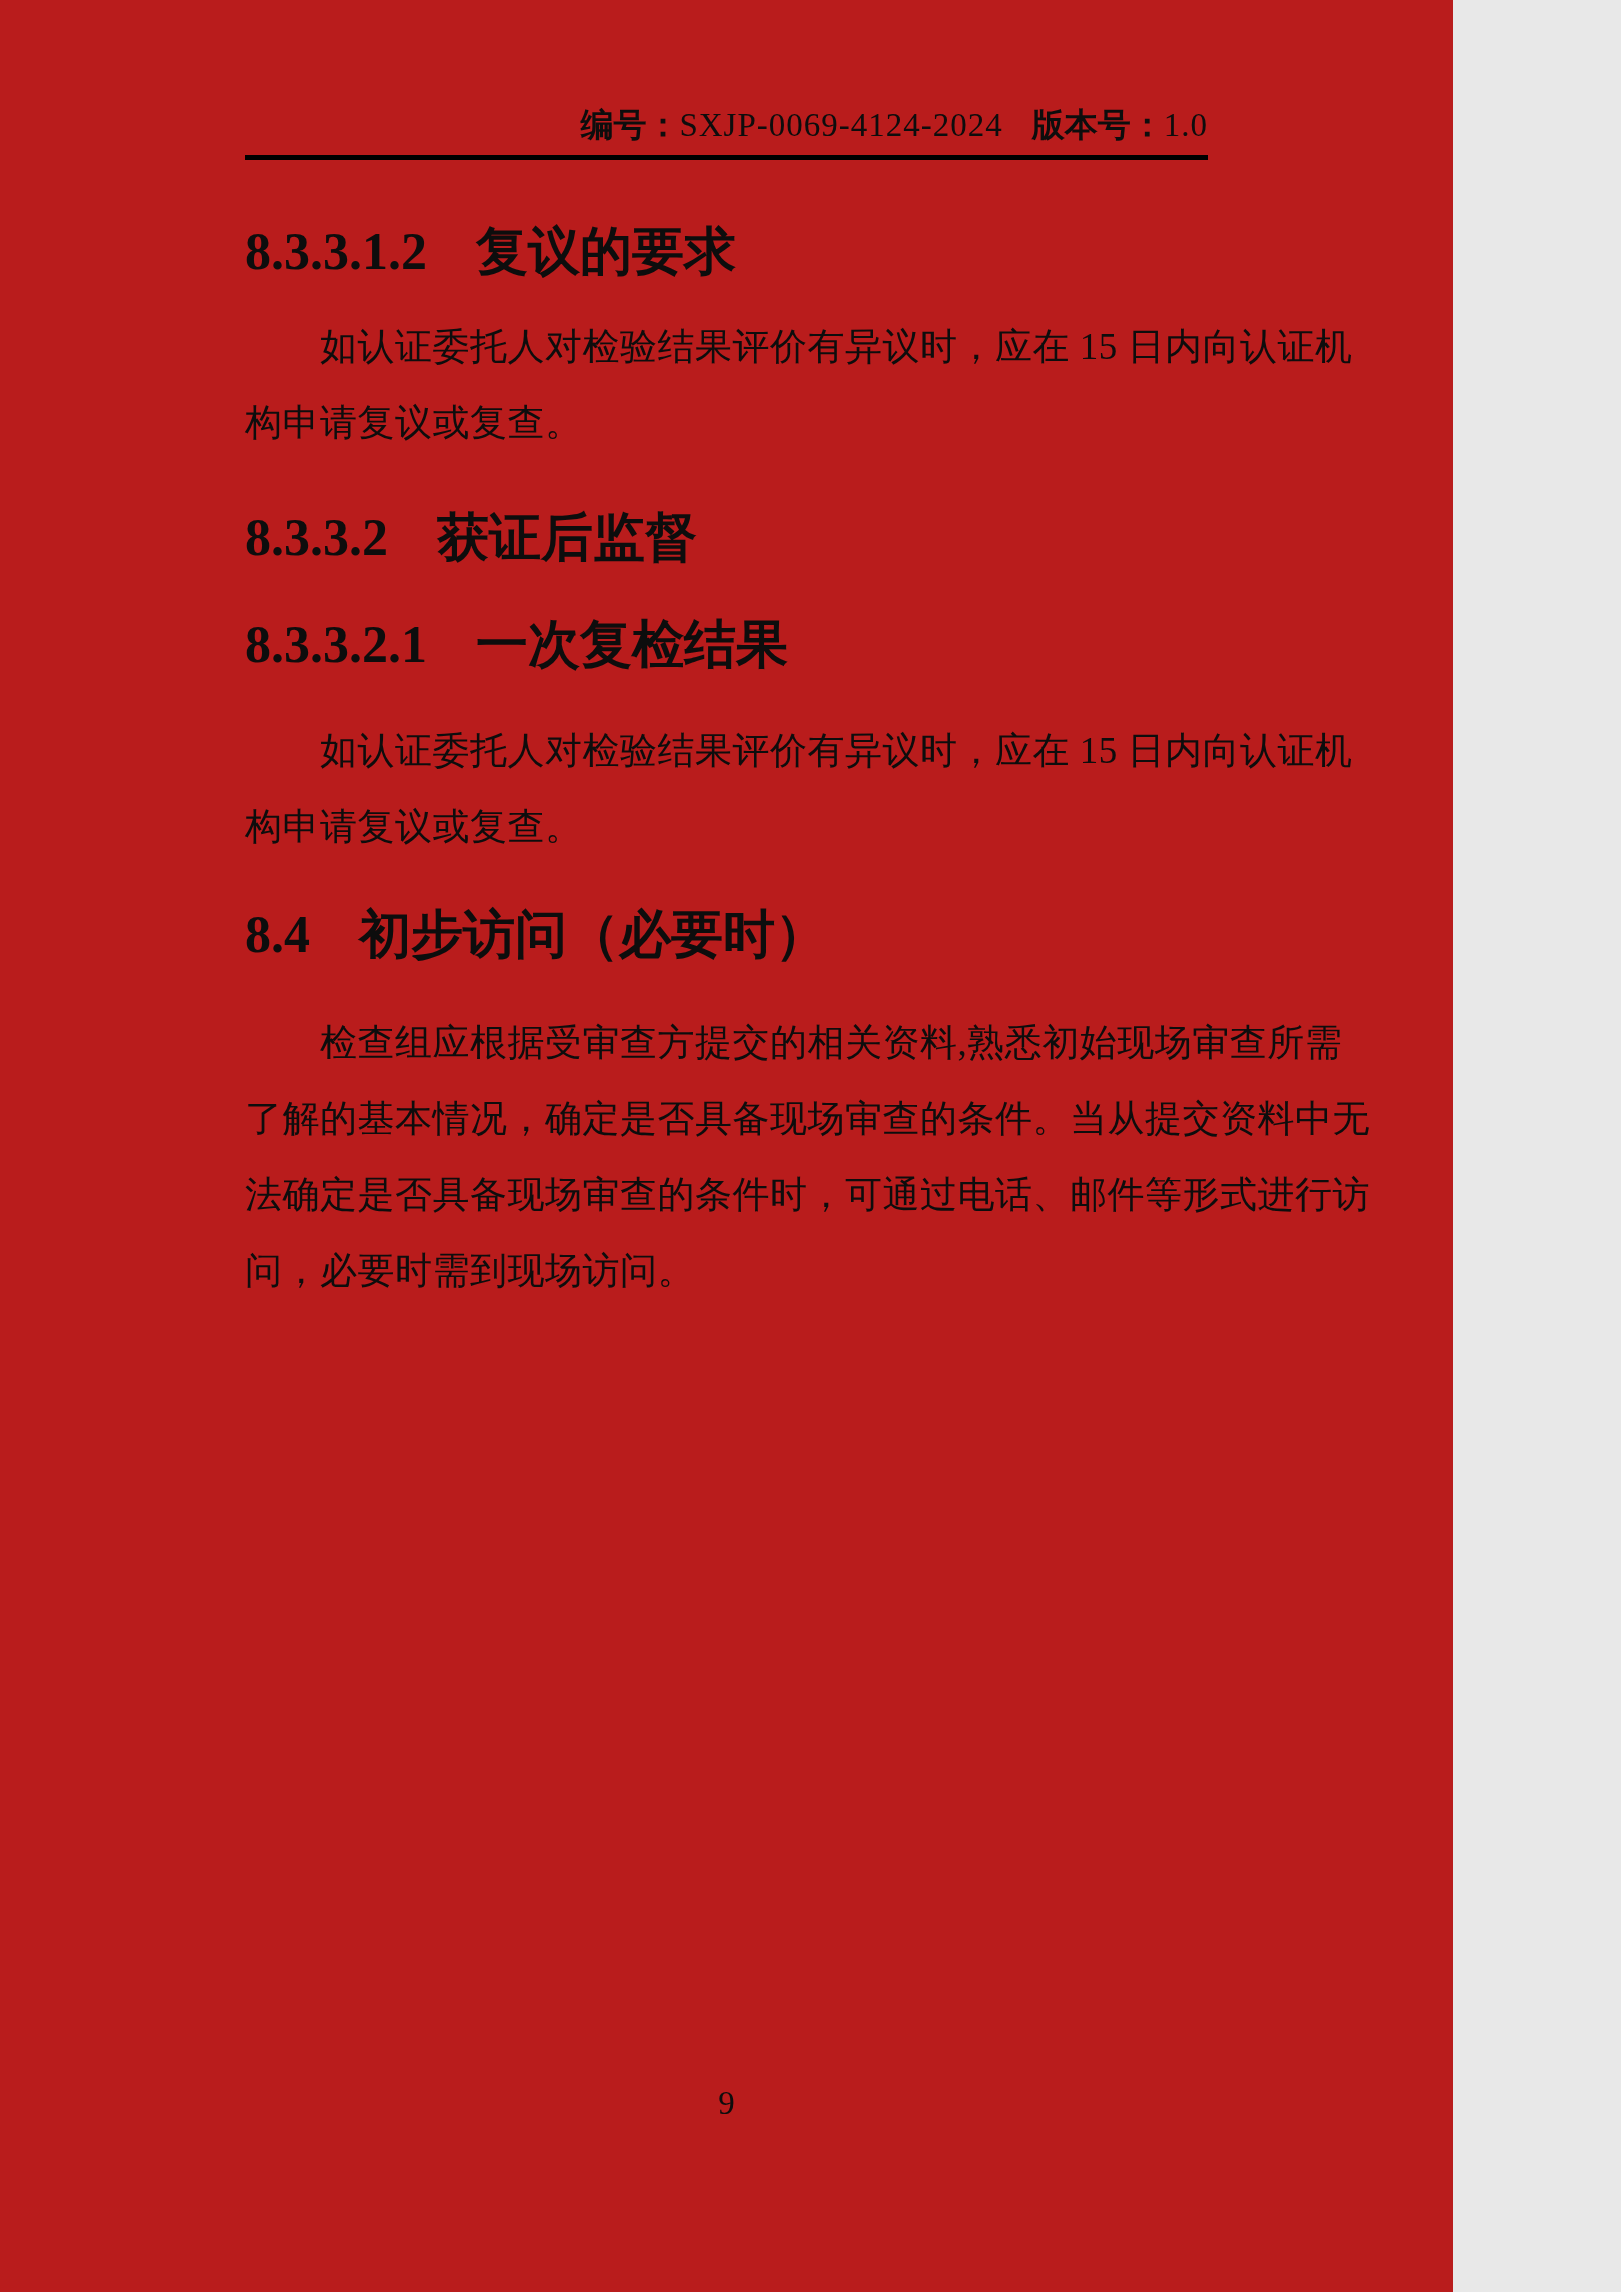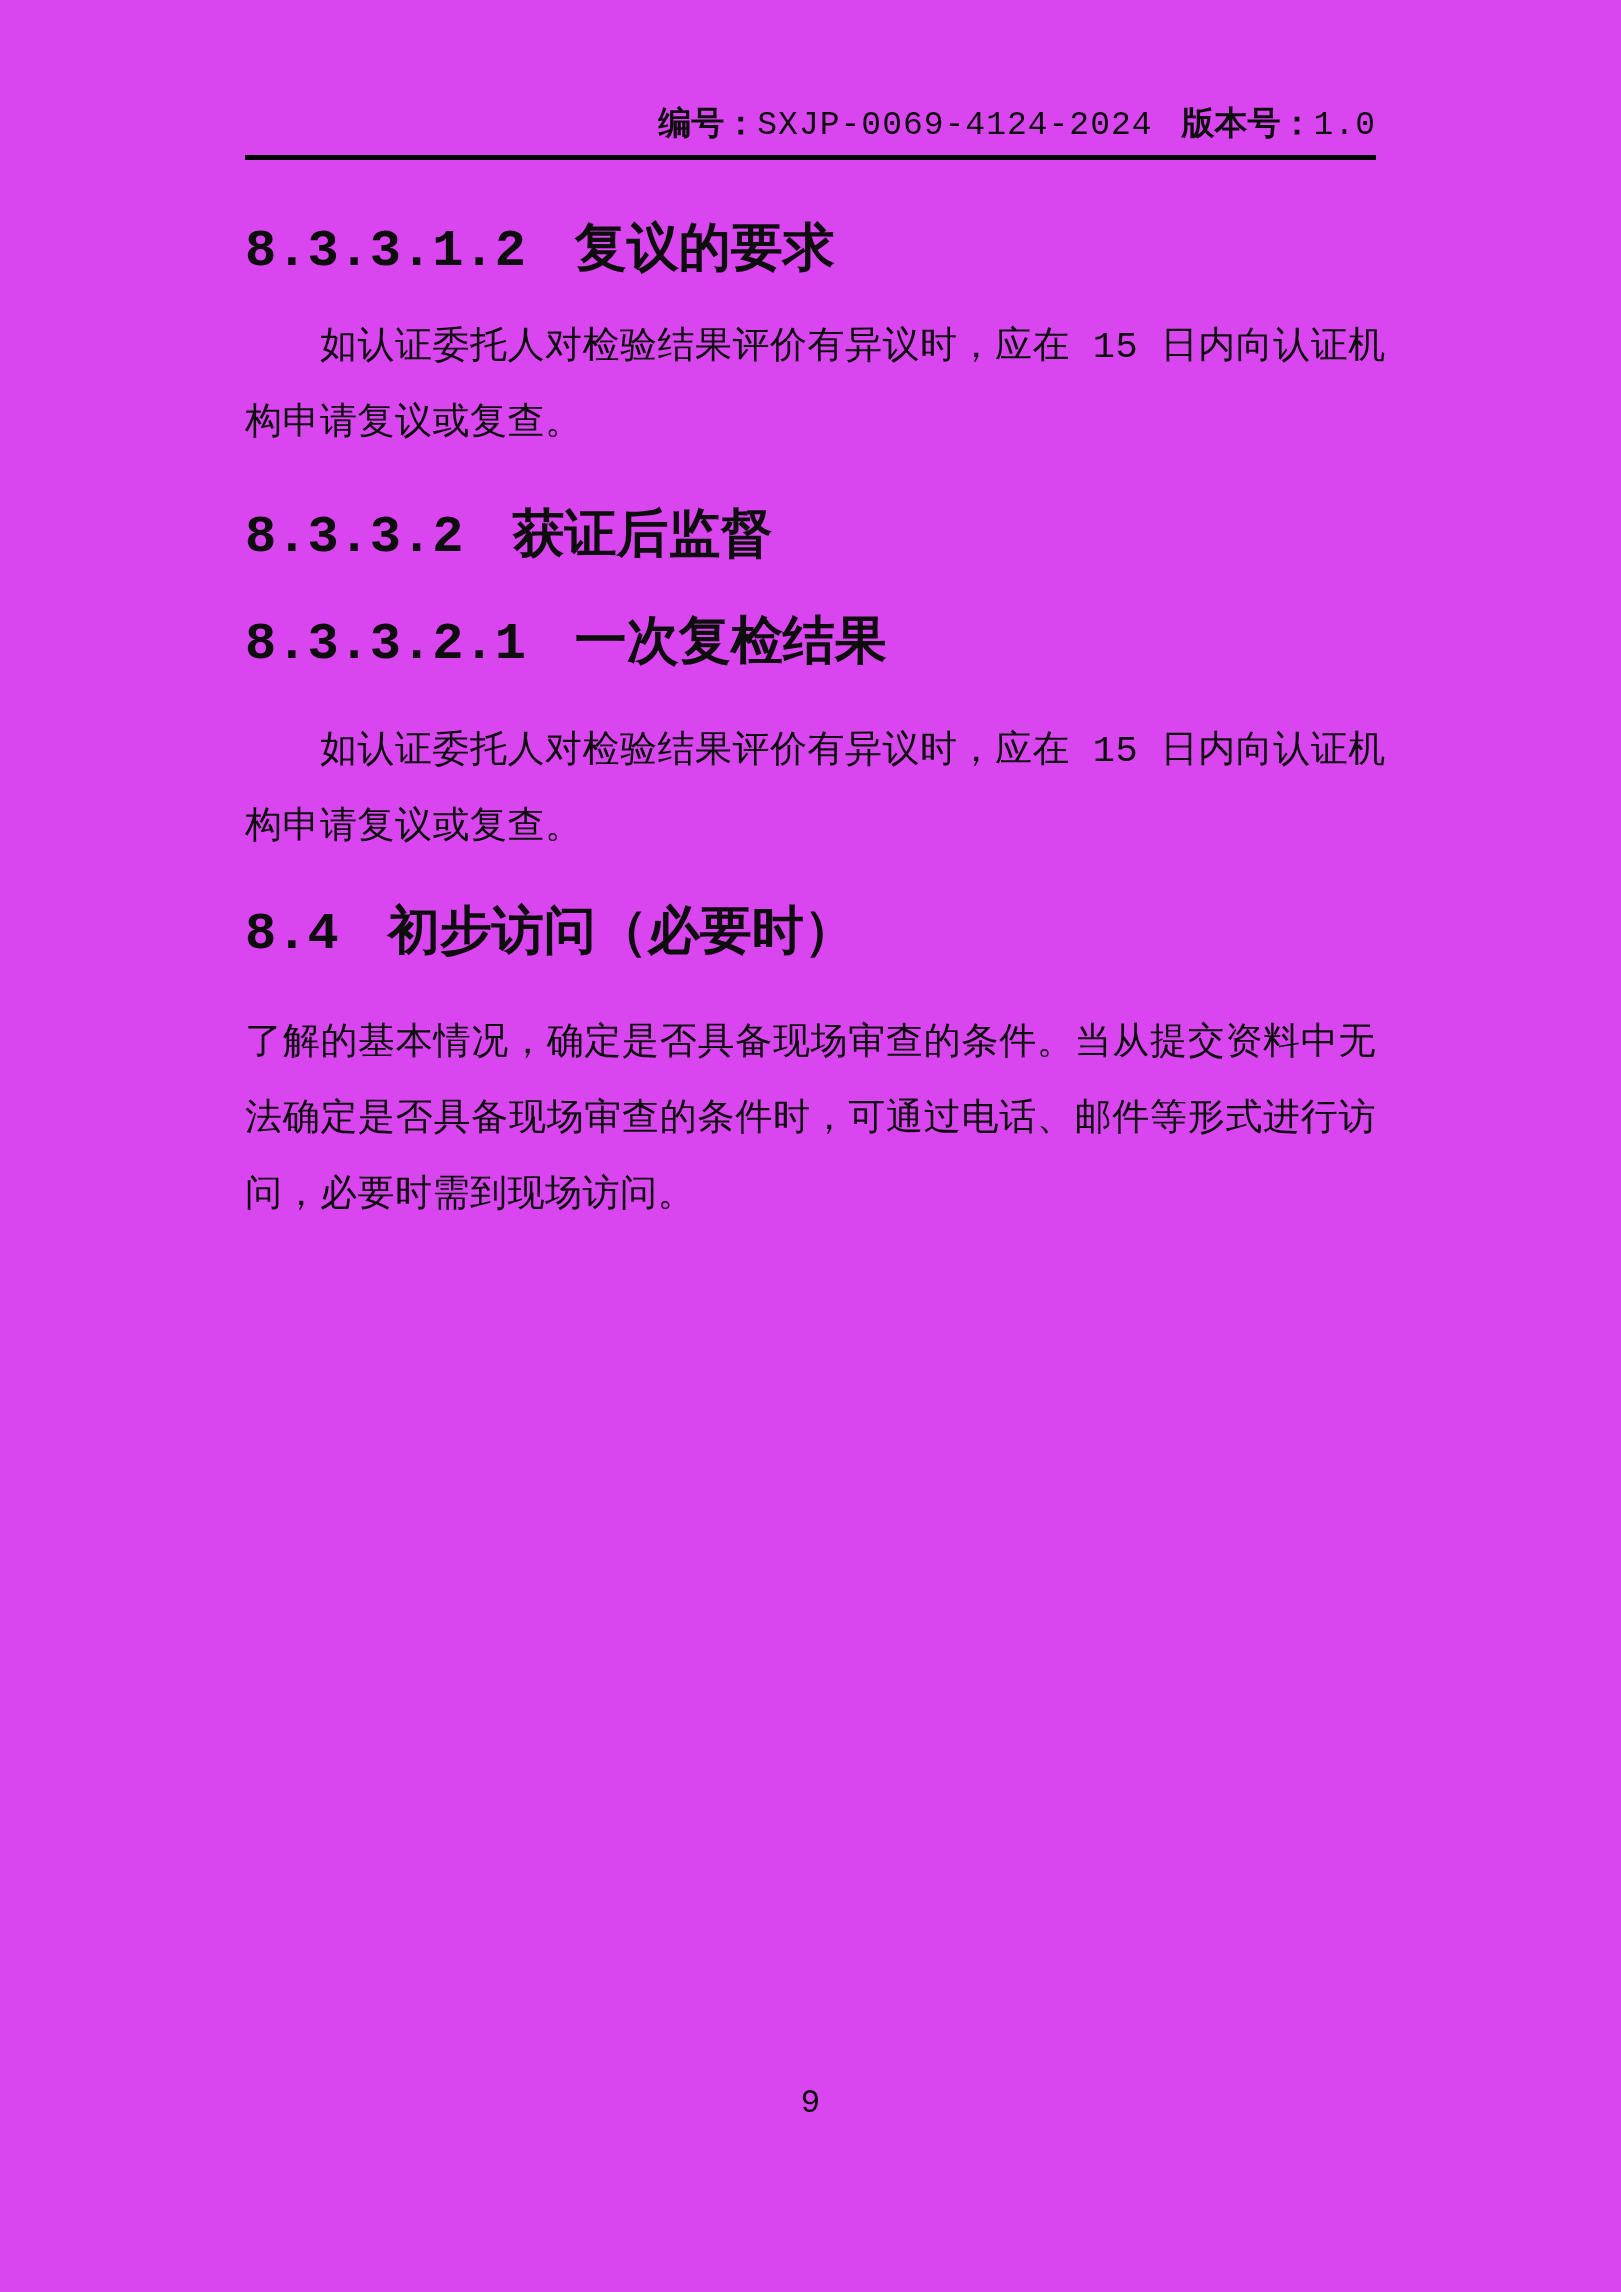--- a/index.html
+++ b/index.html
@@ -1,21 +1,21 @@
 <!DOCTYPE html>
 <html lang="zh"><head>
 <meta charset="utf-8">
 <style>
   html, body { margin: 0; padding: 0; background: #e8e8e8; }
   .page {
     position: relative;
-    width: 1621px;
+    width: 1453px;
     height: 2293px;
-    background: #d946ef;
-    font-family: Liberation Mono, monospace;
+    background: #b91c1c;
+    font-family: Liberation Serif, serif;
     color: #0d0d0d;
     overflow: hidden;
   }
   
   .doc-header {
     margin: 0 245px;
     padding-top: 104px;
     padding-bottom: 7.8px;
     border-bottom: 5.9px solid #000000;
     text-align: right;
@@ -75,20 +75,21 @@
         <div class="line last">构申请复议或复查。</div>
       </div>
       <div class="heading" style="margin-top: 55px;"><span class="h-num">8.3.3.2</span><span class="h-title">获证后监督</span></div>
       <div class="heading" style="margin-top: 64px;"><span class="h-num">8.3.3.2.1</span><span class="h-title">一次复检结果</span></div>
       <div class="para" style="margin-top: 47px;">
         <div class="line first">如认证委托人对检验结果评价有异议时，应在 15 日内向认证机</div>
         <div class="line last">构申请复议或复查。</div>
       </div>
       <div class="heading" style="margin-top: 48px;"><span class="h-num">8.4</span><span class="h-title">初步访问（必要时）</span></div>
       <div class="para" style="margin-top: 49px;">
+        <div class="line first">检查组应根据受审查方提交的相关资料,熟悉初始现场审查所需</div>
         <div class="line">了解的基本情况，确定是否具备现场审查的条件。当从提交资料中无</div>
         <div class="line">法确定是否具备现场审查的条件时，可通过电话、邮件等形式进行访</div>
         <div class="line last">问，必要时需到现场访问。</div>
       </div>
     </main>
 
   <div class="page-number">9</div>
 
 </div>
 

